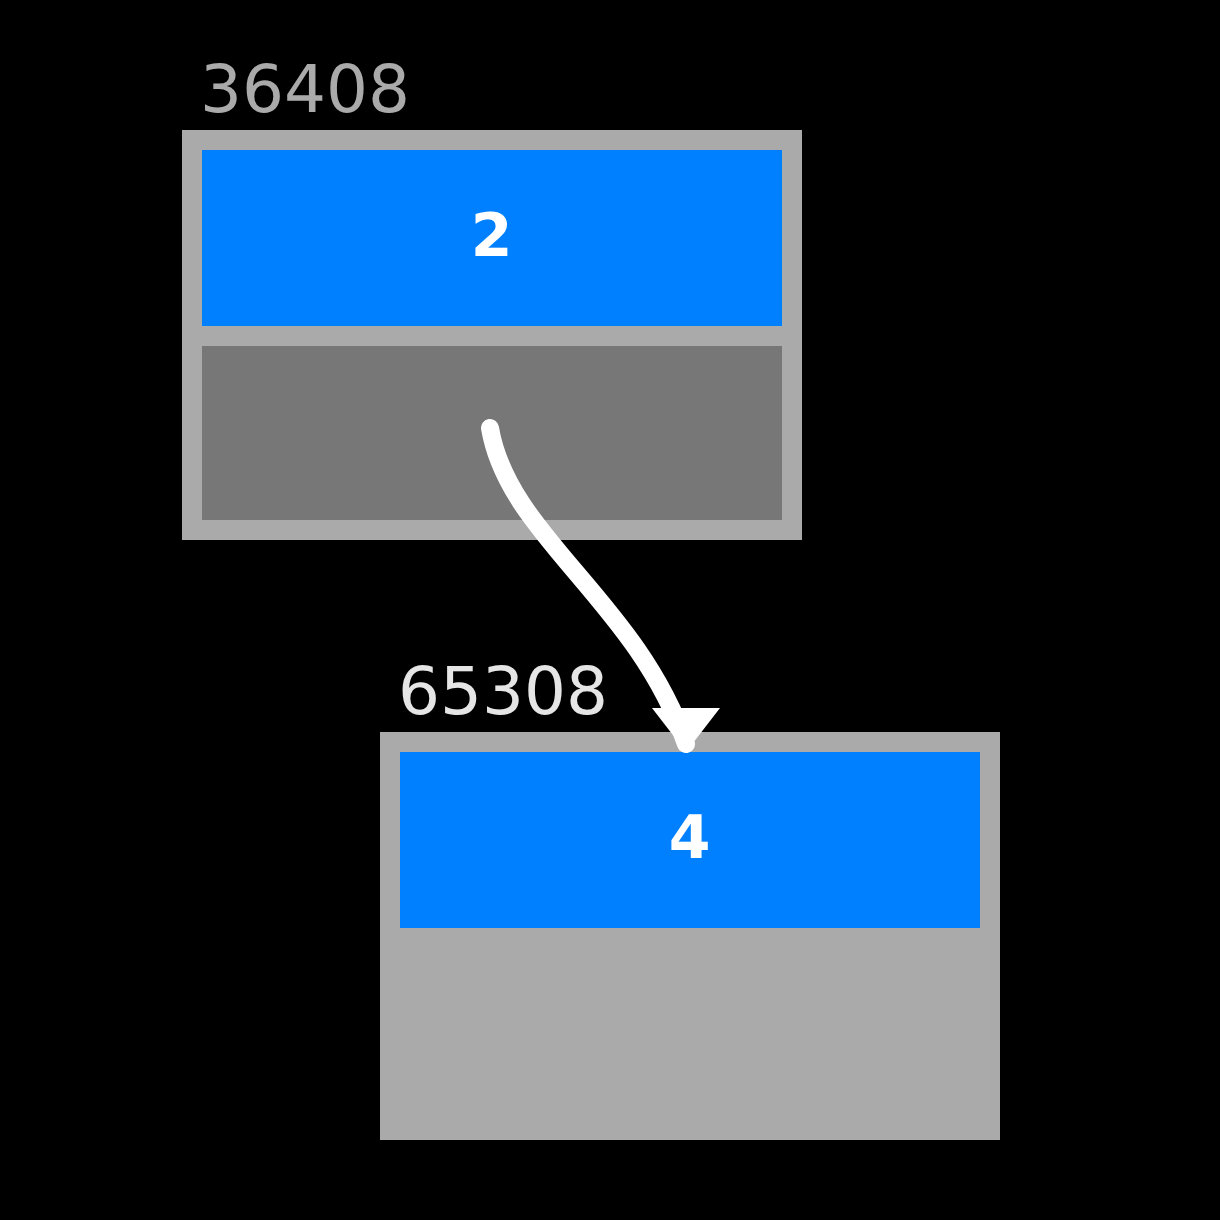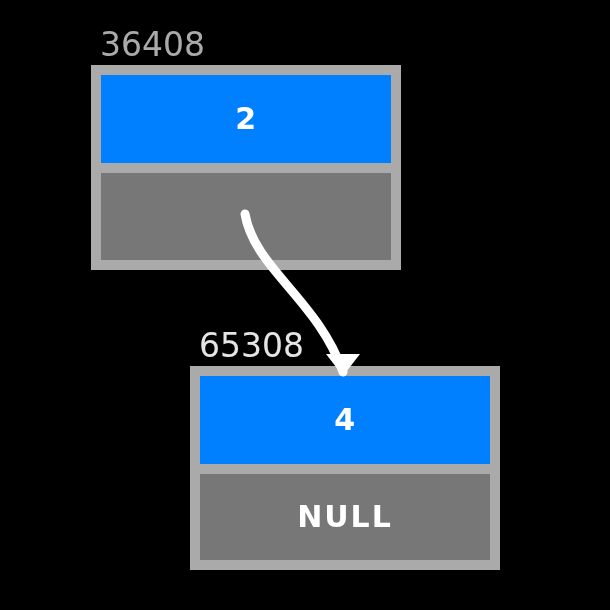--- a/index.html
+++ b/index.html
@@ -108,23 +108,20 @@
     </div>
   </div>
 
   <div class="node-label" style="left: 199px; top: 329px; color: #e5e5e5;">65308</div>
 
   <div class="node" style="left: 190px; top: 366px; width: 310px; height: 204px; background: rgb(170, 170, 170);">
     <div class="node-cell cell-value" style="height: 88px; background: rgb(0, 128, 255);">
       <span class="cell-text" style="color: rgb(255, 255, 255);">4</span>
     </div>
     <div class="cell-gap" style="background: rgb(170, 170, 170);"></div>
-    <div class="node-cell cell-pointer" style="height: 86px; background: rgb(119, 119, 119);">
-      <span class="cell-text null-text" style="color: rgb(255, 255, 255);">NULL</span>
-    </div>
   </div>
 
   <svg id="arrow-layer" viewBox="0 0 610 610">
     <path id="arrow-path" d="M 245 214 C 254 268 318 300 343 372" fill="none" stroke="#ffffff" stroke-width="9" stroke-linecap="round" stroke-linejoin="round"></path>
     <polygon id="arrow-head" points="326,354 360,354 343,376" fill="#ffffff"></polygon>
   </svg>
 
 </div>
 
 </body></html>

